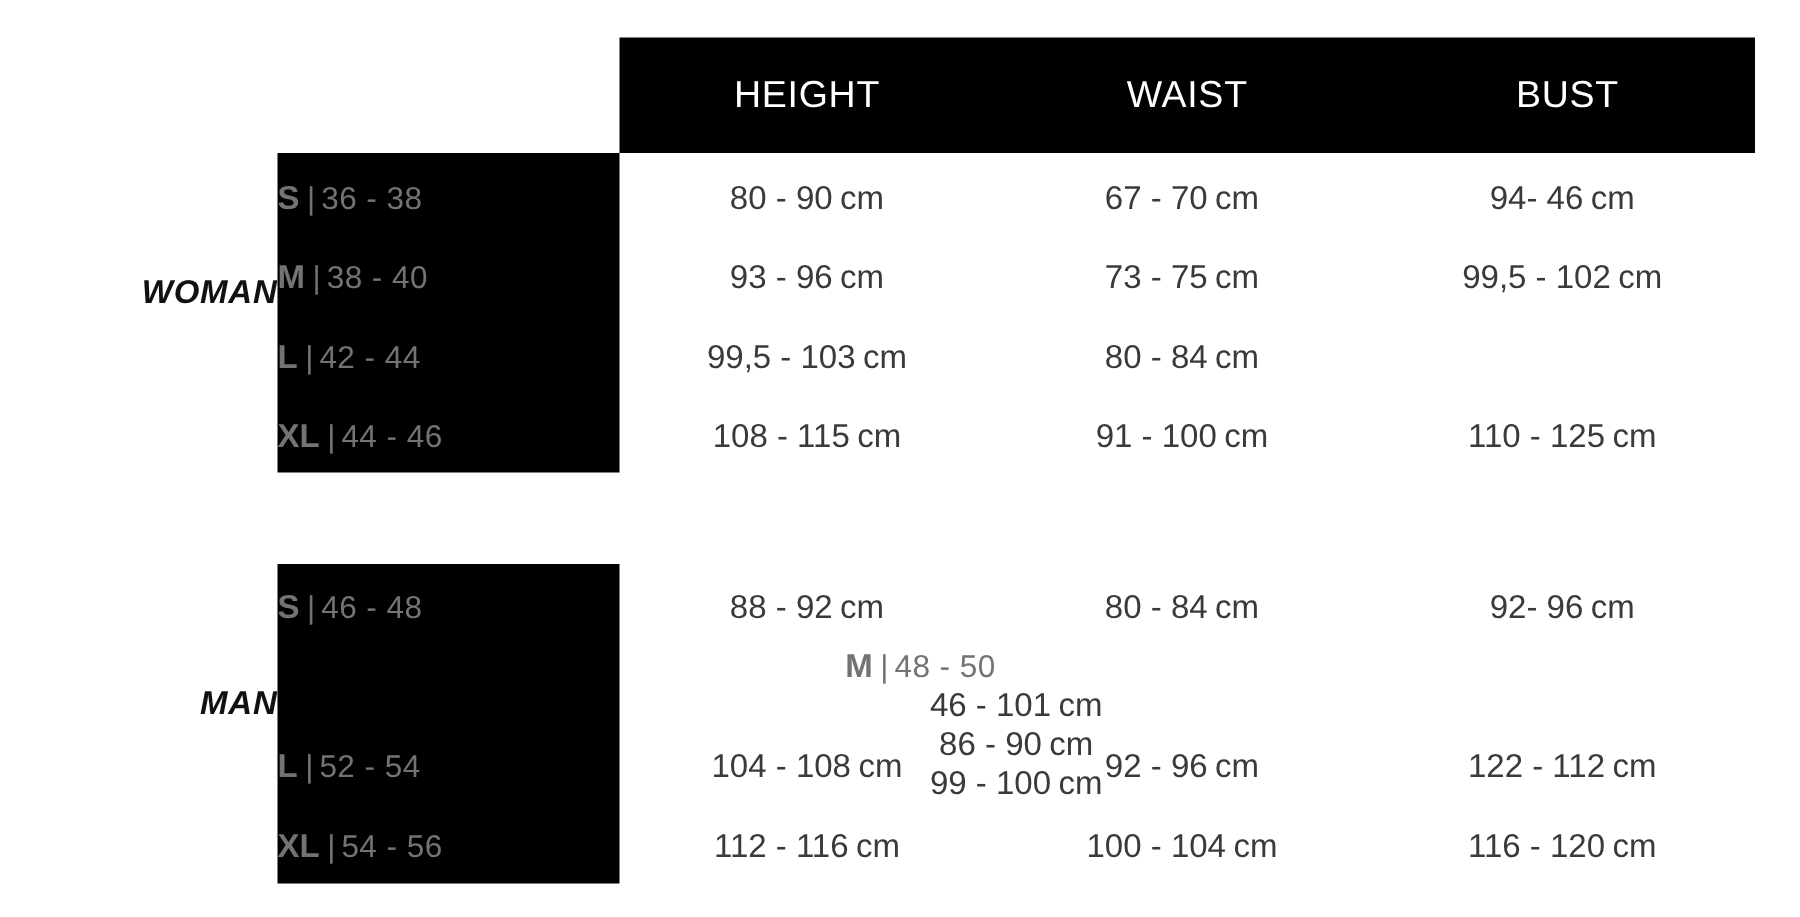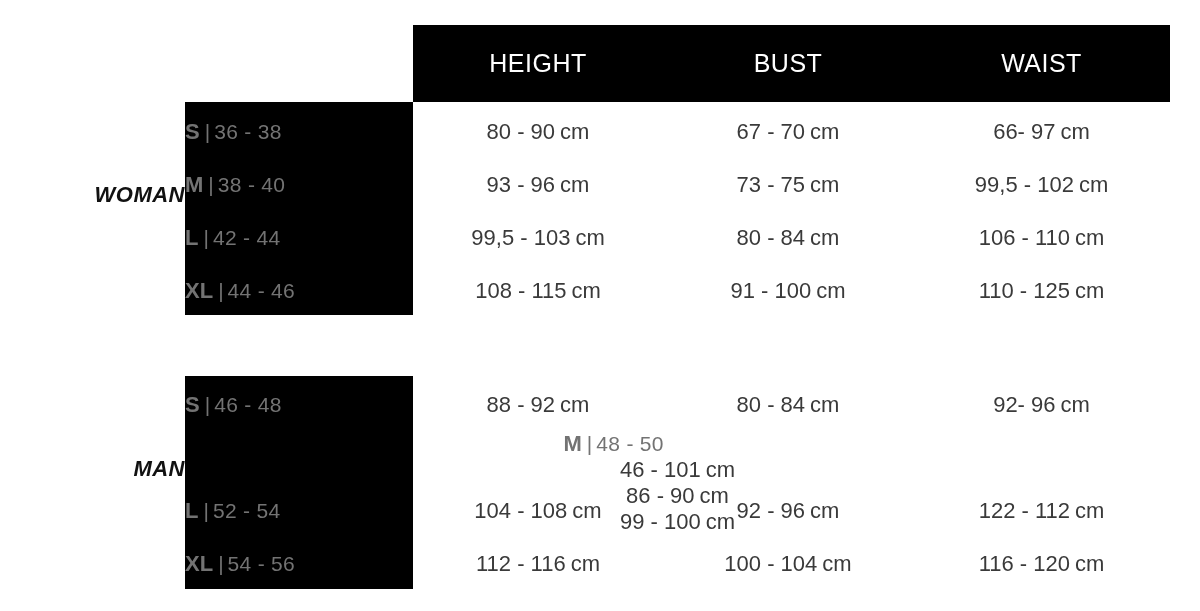--- a/index.html
+++ b/index.html
@@ -121,42 +121,42 @@
   #m-row-2 { top: 484px; }
   #m-row-3 { top: 537px; }
 </style>
 </head>
 <body>
 
 <div class="sheet">
 
   <div class="header-band">
     <div class="header-cell height">HEIGHT</div>
+    <div class="header-cell waist">WAIST</div>
     <div class="header-cell bust">BUST</div>
-    <div class="header-cell waist">WAIST</div>
   </div>
 
   <div class="size-block woman"></div>
   <div class="size-block man"></div>
 
   <div class="group-label woman">WOMAN</div>
   <div class="group-label man">MAN</div>
 
   <div class="row" id="w-row-0">
     <div class="size-cell">
       <span class="sz">S</span><span class="sep">|</span><span class="eu">36 - 38</span>
     </div>
     <div class="val-cell height">
       <span class="num">80 - 90</span><span class="unit">cm</span>
     </div>
     <div class="val-cell bust">
       <span class="num">67 - 70</span><span class="unit">cm</span>
     </div>
     <div class="val-cell waist">
-      <span class="num">66- 97</span><span class="unit">cm</span>
+      <span class="num">94- 46</span><span class="unit">cm</span>
     </div>
   </div>
 
   <div class="row" id="w-row-1">
     <div class="size-cell">
       <span class="sz">M</span><span class="sep">|</span><span class="eu">38 - 40</span>
     </div>
     <div class="val-cell height">
       <span class="num">93 - 96</span><span class="unit">cm</span>
     </div>
@@ -171,23 +171,20 @@
   <div class="row" id="w-row-2">
     <div class="size-cell">
       <span class="sz">L</span><span class="sep">|</span><span class="eu">42 - 44</span>
     </div>
     <div class="val-cell height">
       <span class="num">99,5 - 103</span><span class="unit">cm</span>
     </div>
     <div class="val-cell bust">
       <span class="num">80 - 84</span><span class="unit">cm</span>
     </div>
-    <div class="val-cell waist">
-      <span class="num">106 - 110</span><span class="unit">cm</span>
-    </div>
   </div>
 
   <div class="row" id="w-row-3">
     <div class="size-cell">
       <span class="sz">XL</span><span class="sep">|</span><span class="eu">44 - 46</span>
     </div>
     <div class="val-cell height">
       <span class="num">108 - 115</span><span class="unit">cm</span>
     </div>
     <div class="val-cell bust">

